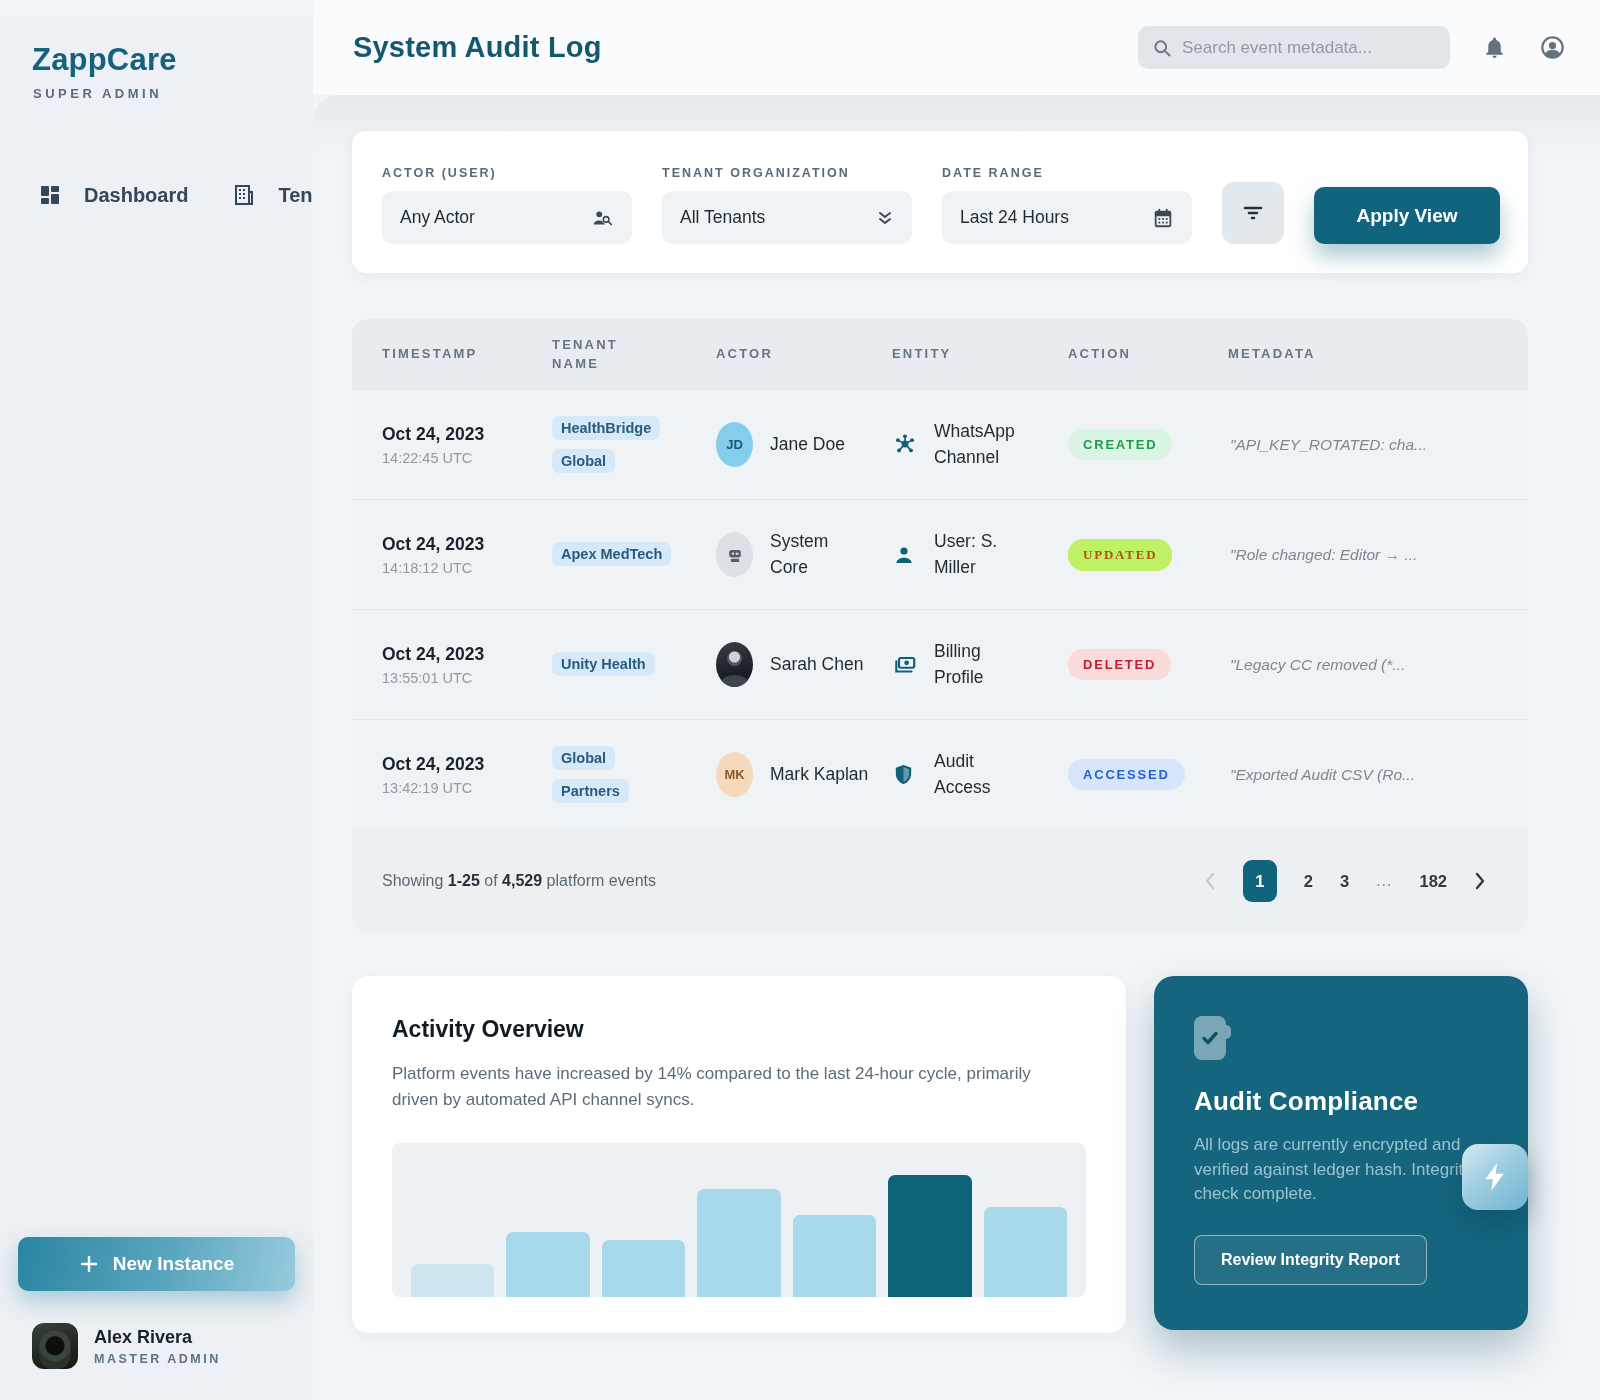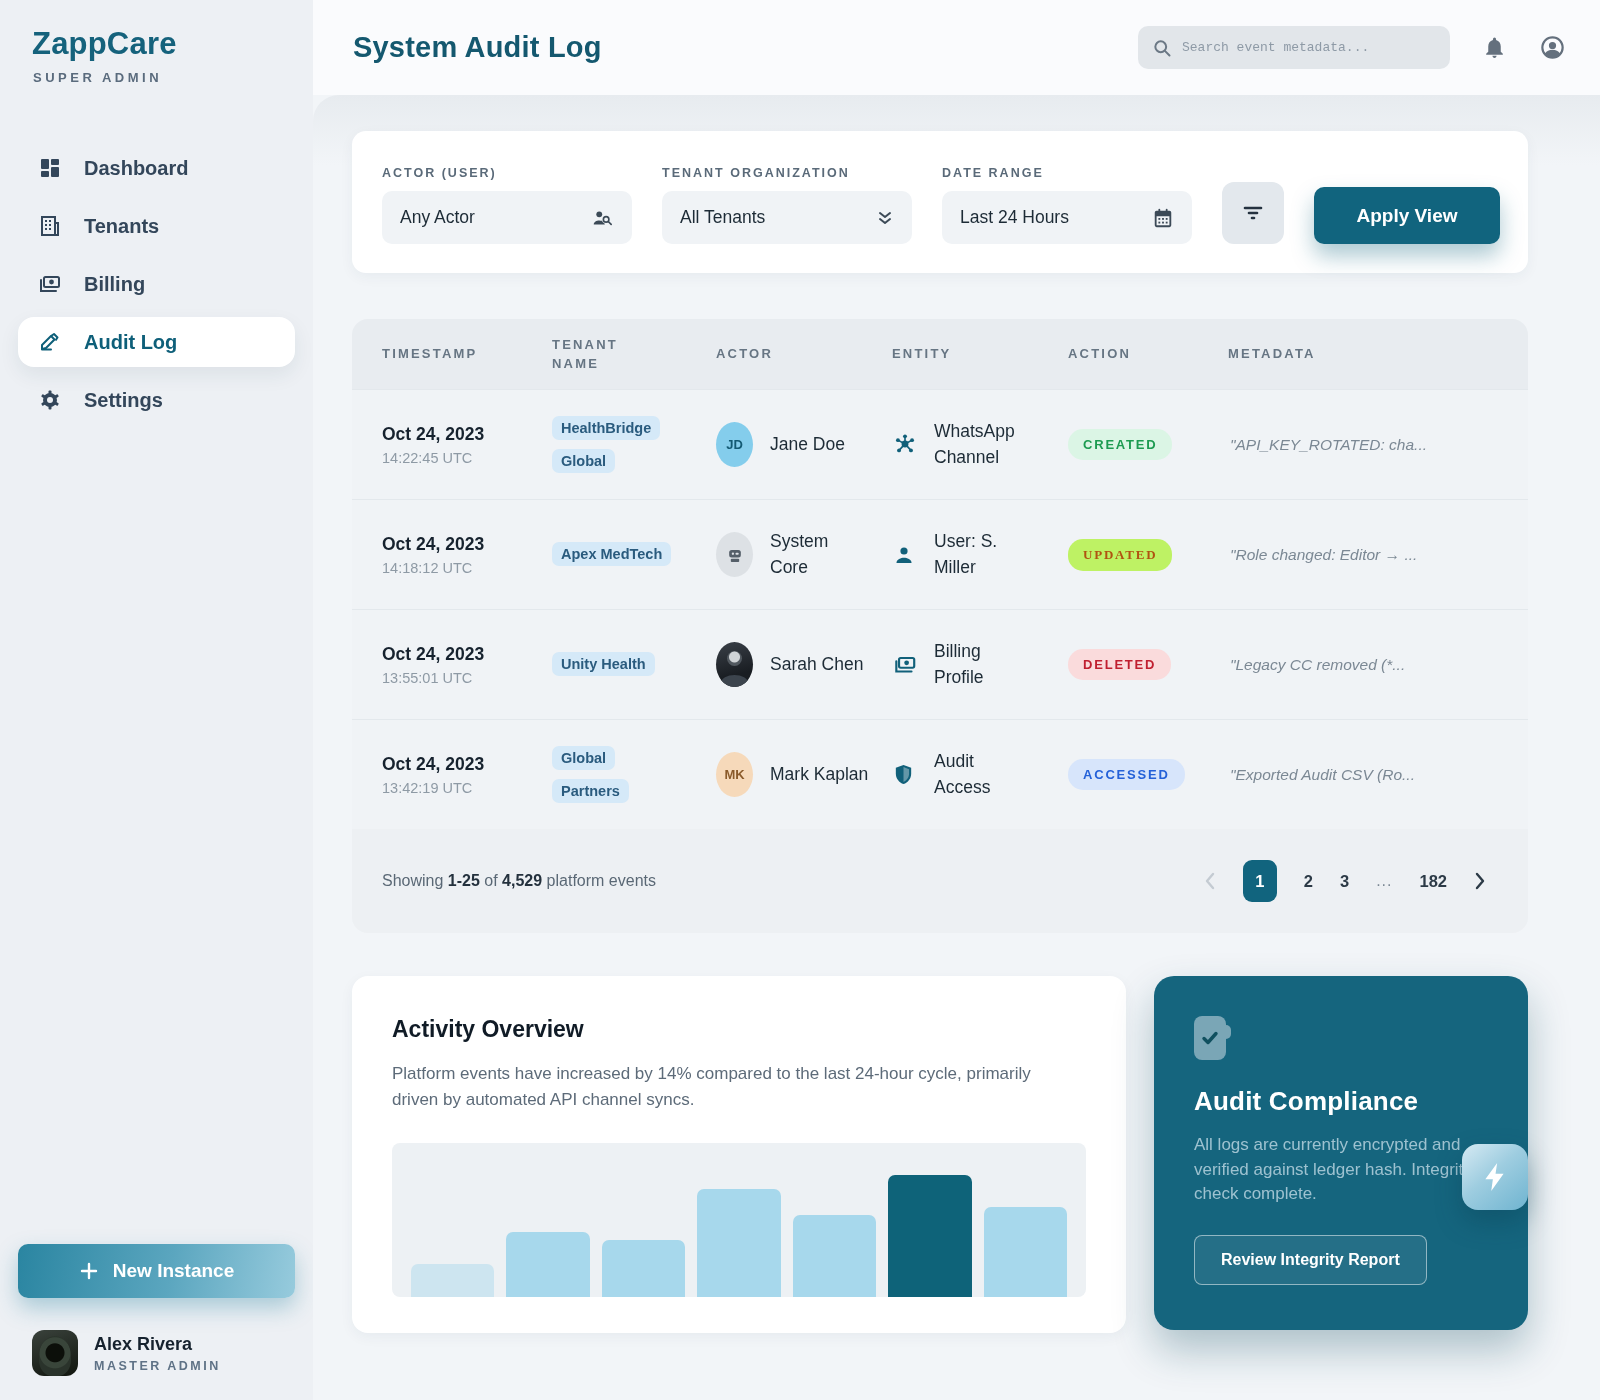--- a/index.html
+++ b/index.html
@@ -8,28 +8,28 @@
     font-family:"Liberation Sans", sans-serif;
     background:#f2f5f8;
     color:#1d2b36;
     overflow:hidden;
     position:relative;
   }
   svg { display:block; }
 
   
   .sidebar {
-    position:absolute; left:0; top:0; bottom:0; width:313px;
+    position:absolute; left:0; top:16px; bottom:0; width:313px;
     background:#edf0f4;
-    padding:26px 18px 24px 18px;
+    padding:26px 18px 31px 18px;
     display:flex; flex-direction:column;
   }
   .logo { font-size:31px; font-weight:800; color:#15627c; letter-spacing:.2px; padding-left:14px; }
   .logo-sub { font-size:13px; font-weight:700; color:#5a6b7d; letter-spacing:3.5px; padding-left:15px; margin-top:8px; }
-  .nav { margin-top:58px; display:flex; flex-direction:column; gap:8px; }
+  .nav { margin-top:58px; display:flex; flex-direction:row; gap:8px; }
   .nav-item {
     display:flex; align-items:center; gap:22px;
     padding:13px 16px 13px 20px;
     border-radius:16px;
     font-size:20px; font-weight:700; color:#33465a;
     cursor:pointer;
     --hole:#edf0f4;
   }
   .nav-item .ni-icon { width:24px; height:24px; color:#33465a; flex:0 0 24px; }
   .nav-item.active {
@@ -67,21 +67,21 @@
     display:flex; align-items:center; padding:0 34px 0 40px;
   }
   .page-title { font-size:29px; font-weight:800; color:#14586f; letter-spacing:.2px; }
   .topbar-right { margin-left:auto; display:flex; align-items:center; gap:32px; }
   .search-box {
     width:312px; height:43px; background:#e2e6ea; border-radius:10px;
     display:flex; align-items:center; gap:10px; padding:0 14px;
   }
   .search-box input {
     border:none; background:transparent; outline:none; flex:1;
-    font-family:Liberation Mono, monospace; font-size:13px; color:#44515e;
+    font-family:Liberation Sans, sans-serif; font-size:17px; color:#44515e;
   }
   .search-box input::placeholder { color:#8e9aa6; }
   .icon-btn { background:none; border:none; cursor:pointer; color:#5d6a77; padding:0; }
 
   .content {
     position:absolute; top:95px; left:0; right:0; bottom:0;
     background:linear-gradient(#e7ebef 0, #f2f5f8 70px);
     border-top-left-radius:26px;
     padding:36px 72px 0 39px;
   }

